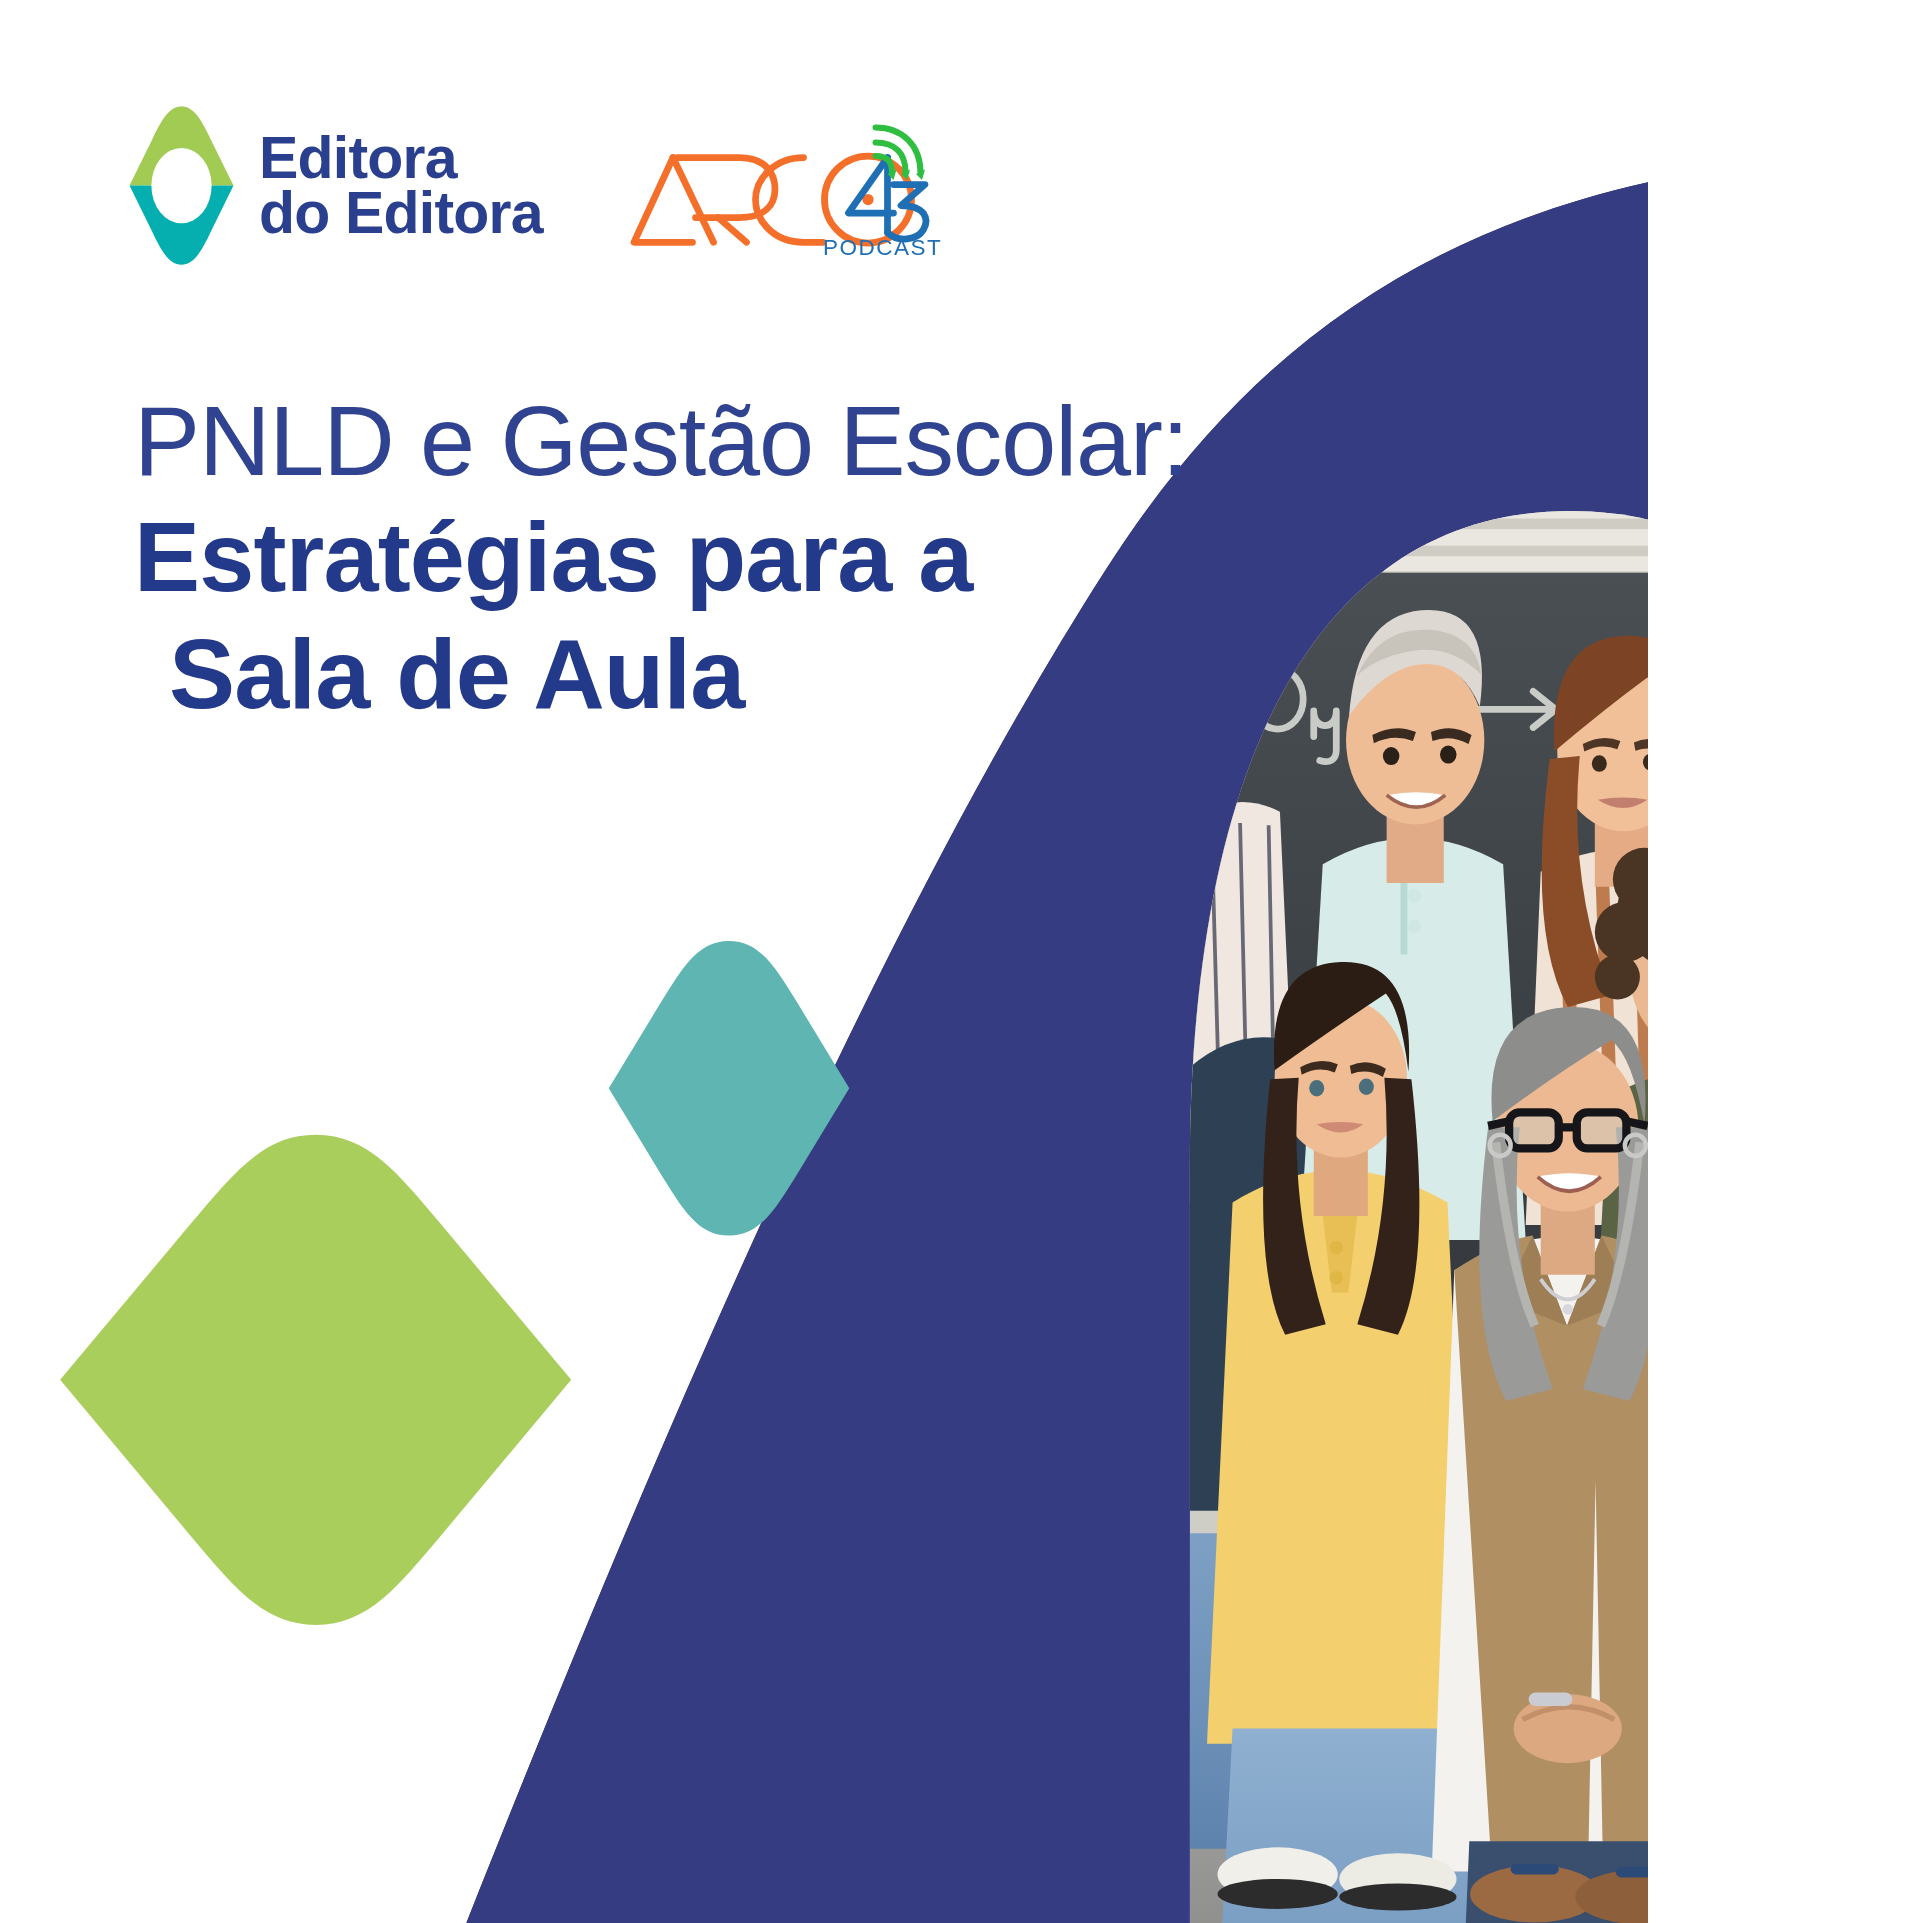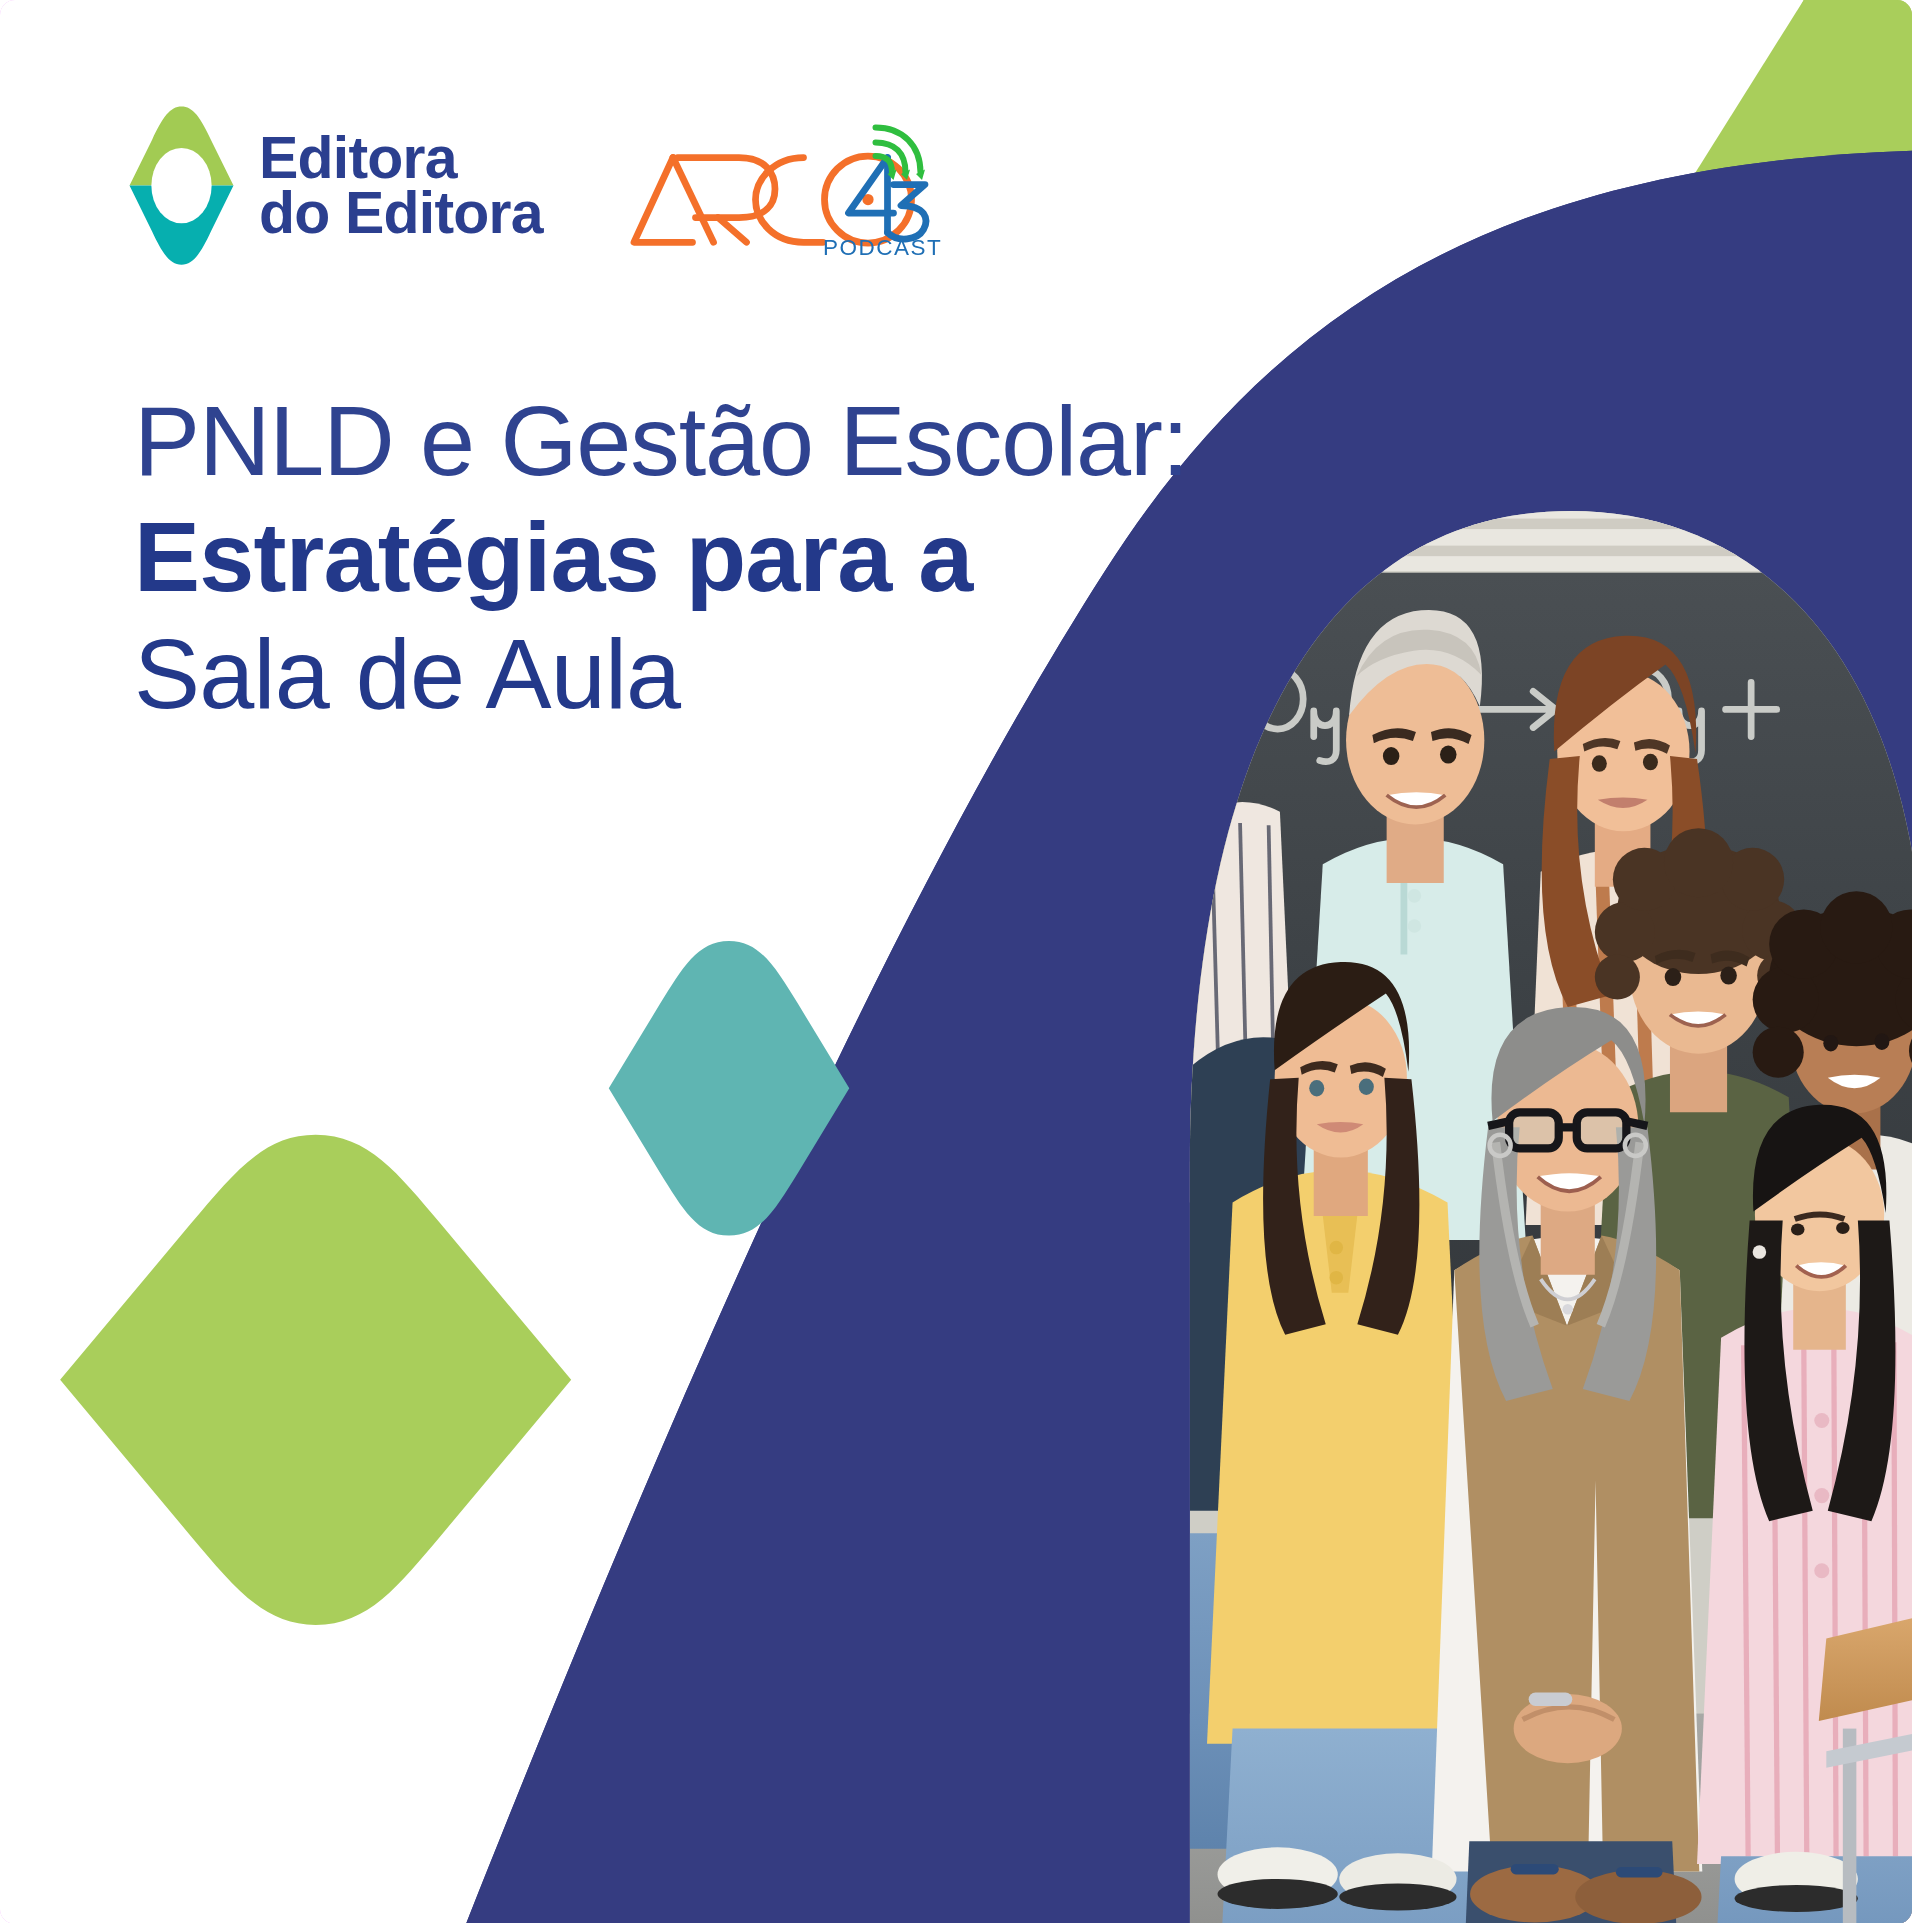--- a/index.html
+++ b/index.html
@@ -3,21 +3,21 @@
 <meta charset="utf-8">
 <style>
   html,body{margin:0;padding:0;}
   body{
     width:1924px;height:1924px;
     background:#ffffff;
     font-family:"Liberation Sans", sans-serif;
     overflow:hidden;
     position:relative;
   }
-  #canvas{position:absolute;inset:0;width:1912px;height:1924px;overflow:hidden;background:#f0abfc;border-radius:15px;}
+  #canvas{position:absolute;inset:0;width:1648px;height:1924px;overflow:hidden;background:#f0abfc;}
 
   
   #bg{position:absolute;inset:0;width:1924px;height:1924px;}
 
   
   .header{position:absolute;left:128px;top:105px;display:flex;align-items:center;gap:83px;z-index:40;}
   .logo-eb{display:flex;align-items:center;gap:24px;}
   .logo-eb-mark{width:107px;height:162px;flex:0 0 auto;}
   .logo-eb-text{
     color:#2b3f8f;font-weight:bold;font-size:59px;line-height:0.94;
@@ -29,22 +29,23 @@
   .title-block{position:absolute;left:134px;top:376px;z-index:40;width:1090px;}
   .title-line1{
     color:#2f4390;font-size:99px;font-weight:400;line-height:1.16;
     letter-spacing:-1.1px;white-space:nowrap;margin-top:8px;
   }
   .title-line2{
     color:#23398a;font-size:99px;font-weight:bold;line-height:1.18;
     letter-spacing:-0.8px;margin-top:0;
   }
   .title-line3{
-    color:#23398a;font-size:99px;font-weight:normal;line-height:1.18;
+    color:#23398a;font-size:99px;font-weight:bold;line-height:1.18;
     letter-spacing:-0.8px;
+    margin-left:35px;
   }
 </style>
 </head>
 <body>
 
 <div id="canvas">
 
   <svg id="bg" viewBox="0 0 2560 2560" preserveAspectRatio="none" xmlns="http://www.w3.org/2000/svg">
     <defs>
 

